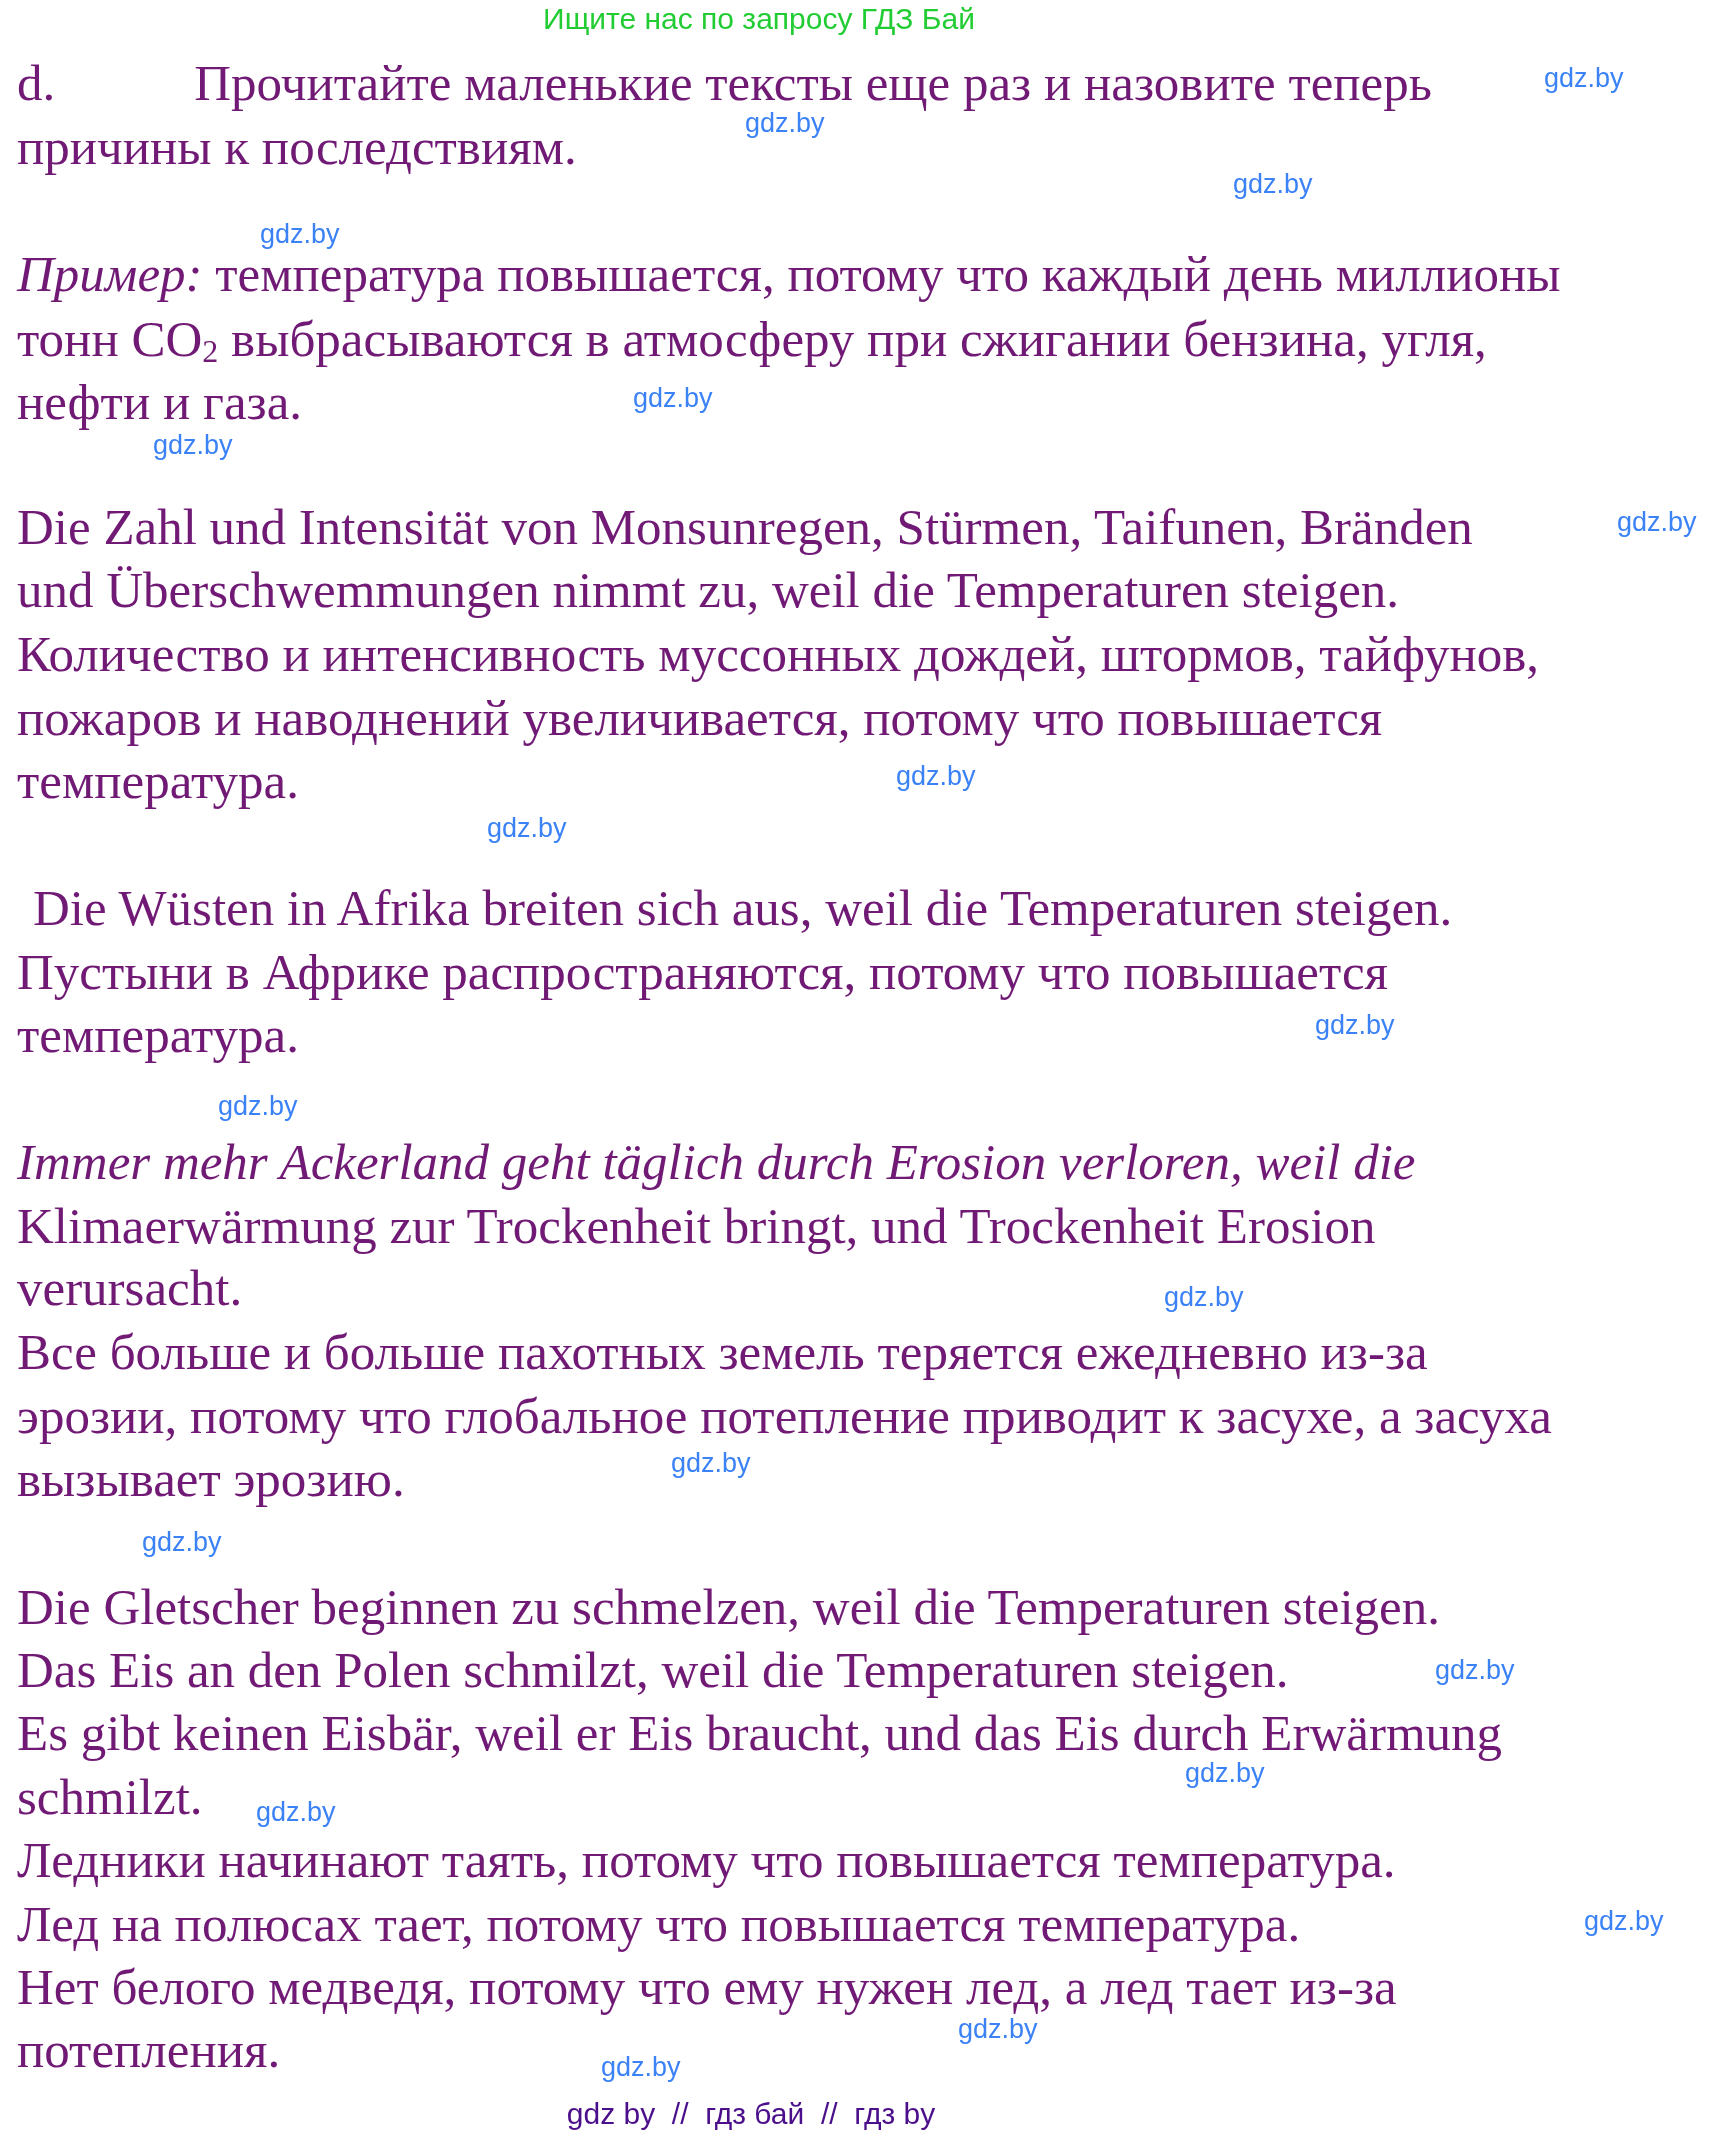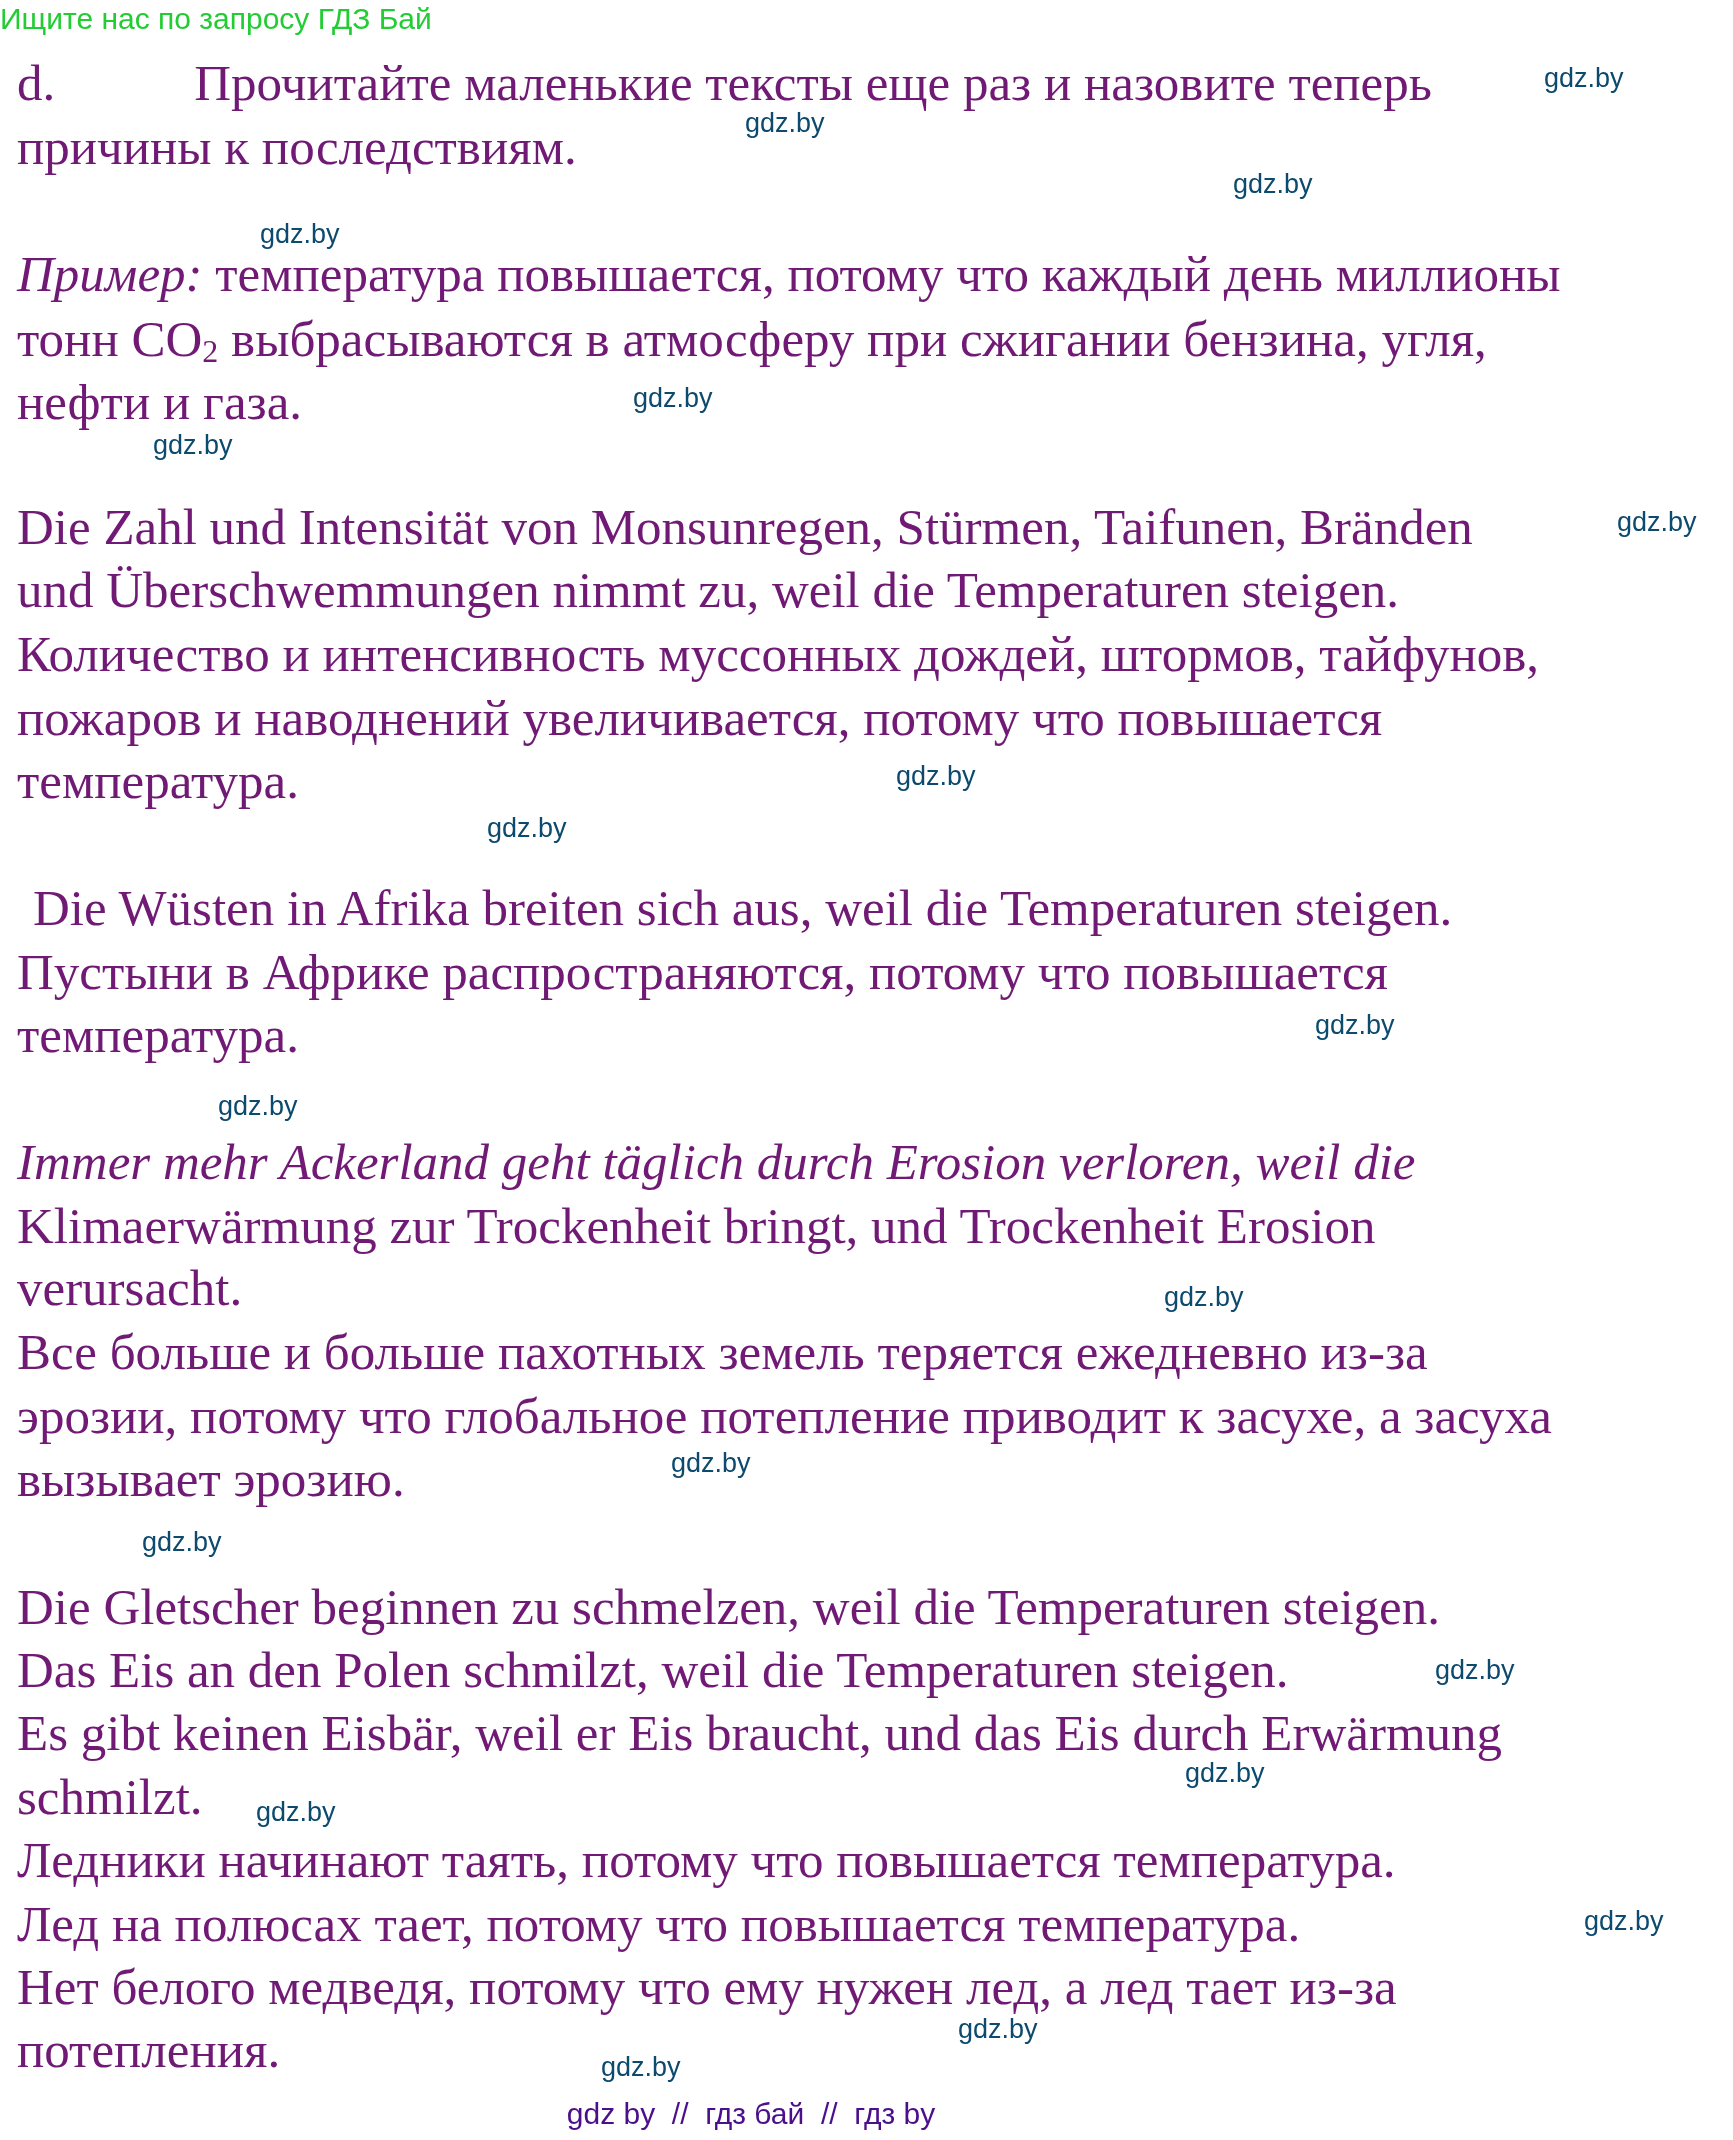--- a/index.html
+++ b/index.html
@@ -6,25 +6,25 @@
   body { width: 1734px; height: 2141px; position: relative; overflow: hidden; }
   .line {
     position: absolute; left: 17px; white-space: nowrap;
     font-family: "Liberation Serif", serif; font-size: 51px; color: #701a75;
     line-height: 63px; height: 63px;
   }
   .it { font-style: italic; }
   sub { font-size: 32px; vertical-align: -5.7px; line-height: 0; }
   .wm {
     position: absolute; white-space: nowrap;
-    font-family: "Liberation Sans", sans-serif; font-size: 27px; color: #0c4a6e;
+    font-family: "Liberation Sans", sans-serif; font-size: 27px; color: #3b82f6;
     line-height: 30px;
   }
   .hdr {
-    position: absolute; left: 0; width: 1518px; top: 1.9px; text-align: left;
+    position: absolute; left: 0; width: 1518px; top: 1.9px; text-align: center;
     font-family: "Liberation Sans", sans-serif; font-size: 30px; color: #22cc33;
     line-height: 34px;
   }
   .ftr {
     position: absolute; left: 0; width: 1502px; top: 2096px; text-align: center;
     font-family: "Liberation Sans", sans-serif; font-size: 30px; color: #4b0f8c;
     line-height: 36px; white-space: pre;
   }
   .tab { display: inline-block; width: 139px; }
 </style>

